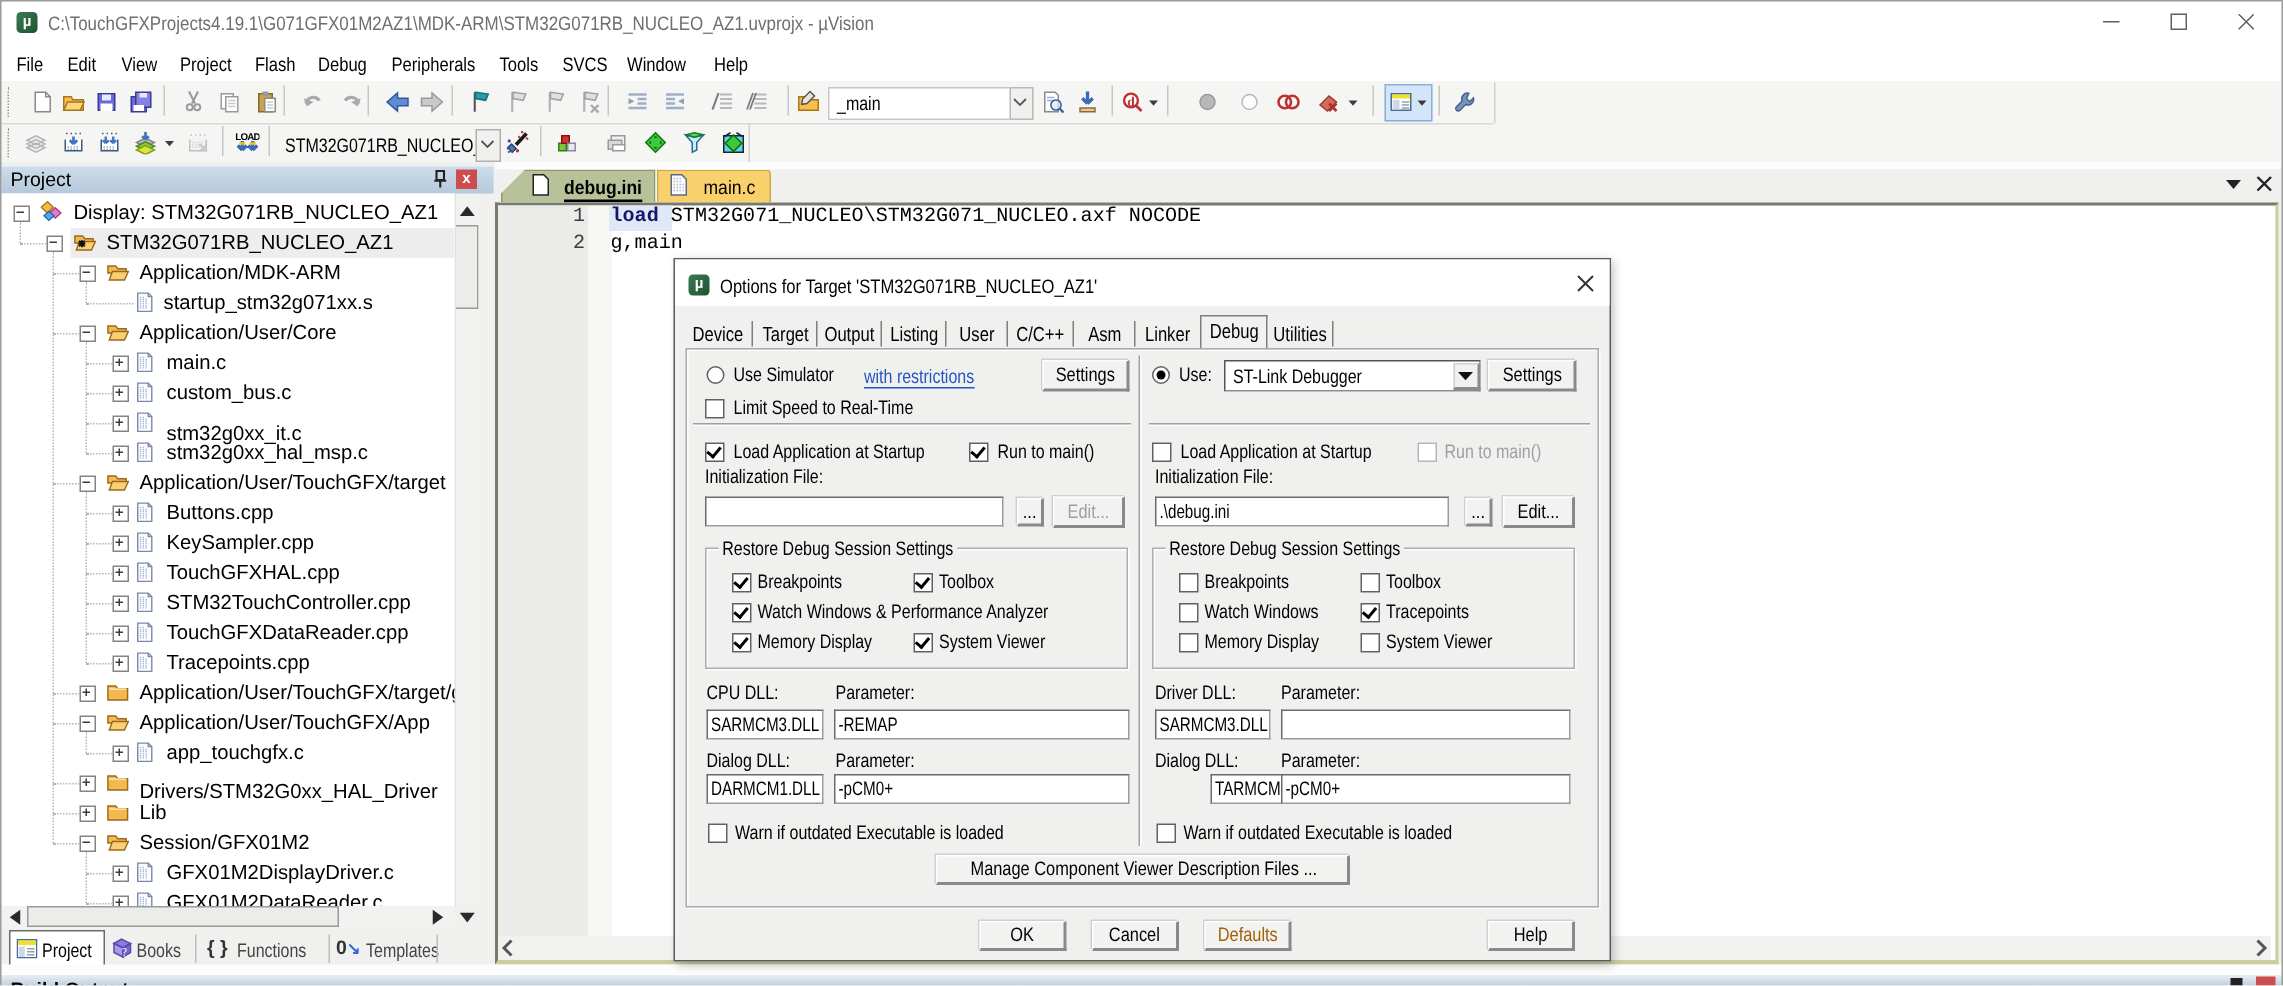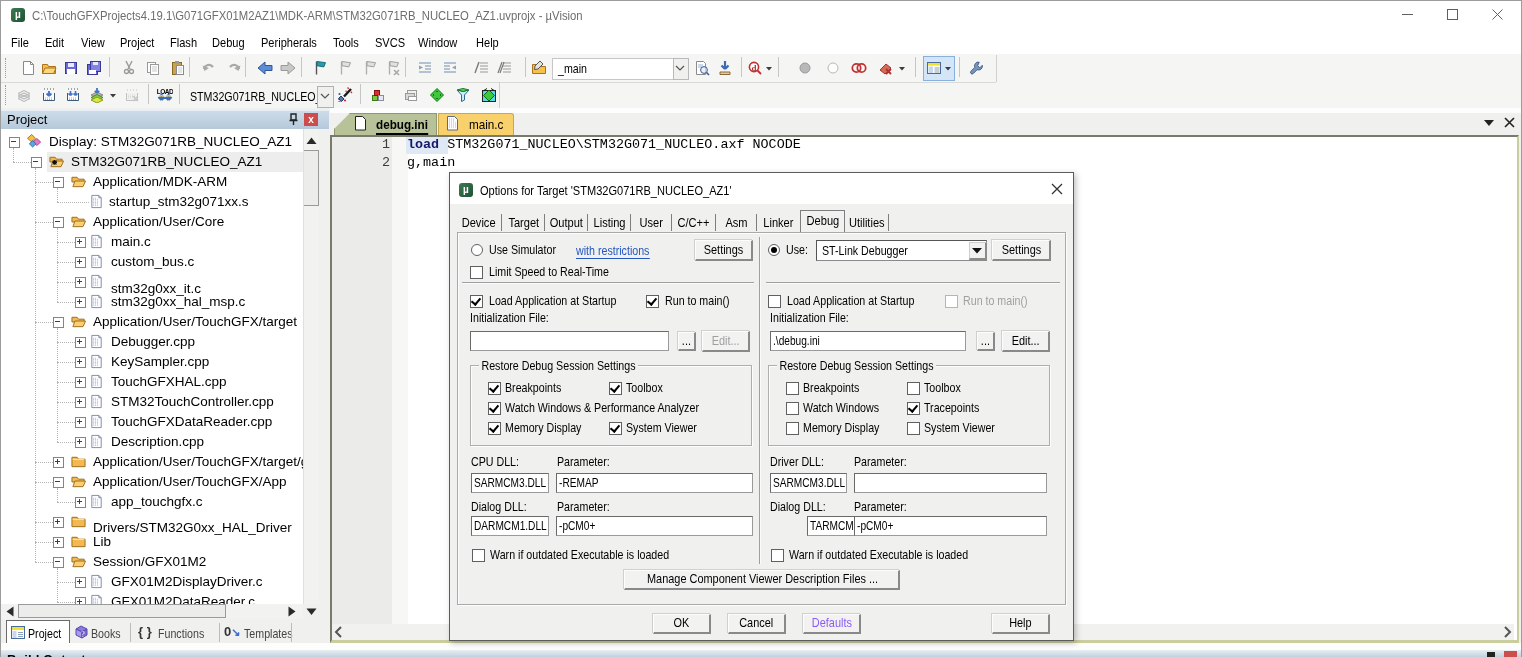--- a/index.html
+++ b/index.html
@@ -436,21 +436,21 @@
 <div class="abs tree" style="left:92px;top:185px;">Application/User/TouchGFX/target</div>
 <div class="pm" style="left:74px;top:208px;">
       <i class="h"></i>
       <i class="v"></i>
     </div>
 <svg class="abs" style="left:88px;top:205px;" width="15" height="15" viewBox="0 0 16 16">
       <path d="M3 1.5 h7.5 l2.5 2.5 v10.5 h-10 z" fill="#fdfdff" stroke="#7a8aa8"></path>
       <path d="M10.5 1.5 v2.5 h2.5" fill="none" stroke="#7a8aa8"></path>
       <path d="M4.5 4.5h4 M4.5 6h5 M4.5 7.5h6 M4.5 9h6 M4.5 10.5h6 M4.5 12h6" stroke="#aab8d0" stroke-dasharray="1 1"></path>
     </svg>
-<div class="abs tree" style="left:110px;top:205px;">Debugger.cpp</div>
+<div class="abs tree" style="left:110px;top:205px;">Buttons.cpp</div>
 <div class="pm" style="left:74px;top:228px;">
       <i class="h"></i>
       <i class="v"></i>
     </div>
 <svg class="abs" style="left:88px;top:225px;" width="15" height="15" viewBox="0 0 16 16">
       <path d="M3 1.5 h7.5 l2.5 2.5 v10.5 h-10 z" fill="#fdfdff" stroke="#7a8aa8"></path>
       <path d="M10.5 1.5 v2.5 h2.5" fill="none" stroke="#7a8aa8"></path>
       <path d="M4.5 4.5h4 M4.5 6h5 M4.5 7.5h6 M4.5 9h6 M4.5 10.5h6 M4.5 12h6" stroke="#aab8d0" stroke-dasharray="1 1"></path>
     </svg>
 <div class="abs tree" style="left:110px;top:225px;">KeySampler.cpp</div>
@@ -486,21 +486,21 @@
 <div class="abs tree" style="left:110px;top:285px;">TouchGFXDataReader.cpp</div>
 <div class="pm" style="left:74px;top:308px;">
       <i class="h"></i>
       <i class="v"></i>
     </div>
 <svg class="abs" style="left:88px;top:305px;" width="15" height="15" viewBox="0 0 16 16">
       <path d="M3 1.5 h7.5 l2.5 2.5 v10.5 h-10 z" fill="#fdfdff" stroke="#7a8aa8"></path>
       <path d="M10.5 1.5 v2.5 h2.5" fill="none" stroke="#7a8aa8"></path>
       <path d="M4.5 4.5h4 M4.5 6h5 M4.5 7.5h6 M4.5 9h6 M4.5 10.5h6 M4.5 12h6" stroke="#aab8d0" stroke-dasharray="1 1"></path>
     </svg>
-<div class="abs tree" style="left:110px;top:305px;">Description.cpp</div>
+<div class="abs tree" style="left:110px;top:305px;">Tracepoints.cpp</div>
 <div class="pm" style="left:52px;top:328px;">
       <i class="h"></i>
       <i class="v"></i>
     </div>
 <svg class="abs" style="left:70px;top:325px;" width="15" height="15" viewBox="0 0 16 16">
       <path d="M1 3.5 h5.5 l1.5 2 h7 v8 h-14 z" fill="#f3b84f" stroke="#9a6a1a"></path>
       <path d="M1.8 5.8 h12.4" stroke="#fbe09a" stroke-width="1.2"></path>
     </svg>
 <div class="abs tree" style="left:92px;top:325px;">Application/User/TouchGFX/target/gene</div>
 <div class="pm" style="left:52px;top:348px;">
@@ -770,14 +770,14 @@
     <div class="inp" style="left:854px;top:473px;width:187px;height:18px;line-height:18px;"><span></span></div>
     <div class="lbl" style="left:770px;top:499px;color:#000;font-size:13px;">Dialog DLL:</div>
     <div class="lbl" style="left:854px;top:499px;color:#000;font-size:13px;">Parameter:</div>
     <div class="inp" style="left:770px;top:516px;width:71px;height:18px;line-height:18px;margin-left:37px;"><span>TARMCM1.DLL</span></div>
     <div class="inp" style="left:854px;top:516px;width:187px;height:18px;line-height:18px;"><span>-pCM0+</span></div>
     <div class="cb" style="left:771px;top:549px;"></div>
     <div class="lbl" style="left:789px;top:547px;color:#000;font-size:13px;">Warn if outdated Executable is loaded</div>
     <div class="btn" style="left:624px;top:570px;width:273px;height:17px;line-height:16px;color:#000;"><span>Manage Component Viewer Description Files ...</span></div>
     <div class="btn" style="left:653px;top:614px;width:55px;height:17px;line-height:16px;color:#000;"><span>OK</span></div>
     <div class="btn" style="left:728px;top:614px;width:55px;height:17px;line-height:16px;color:#000;"><span>Cancel</span></div>
-    <div class="btn" style="left:803px;top:614px;width:55px;height:17px;line-height:16px;color:#8b5cf6;"><span>Defaults</span></div>
+    <div class="btn" style="left:803px;top:614px;width:55px;height:17px;line-height:16px;color:#a16207;"><span>Defaults</span></div>
     <div class="btn" style="left:992px;top:614px;width:55px;height:17px;line-height:16px;color:#000;"><span>Help</span></div>
   </div>
 </body></html>

